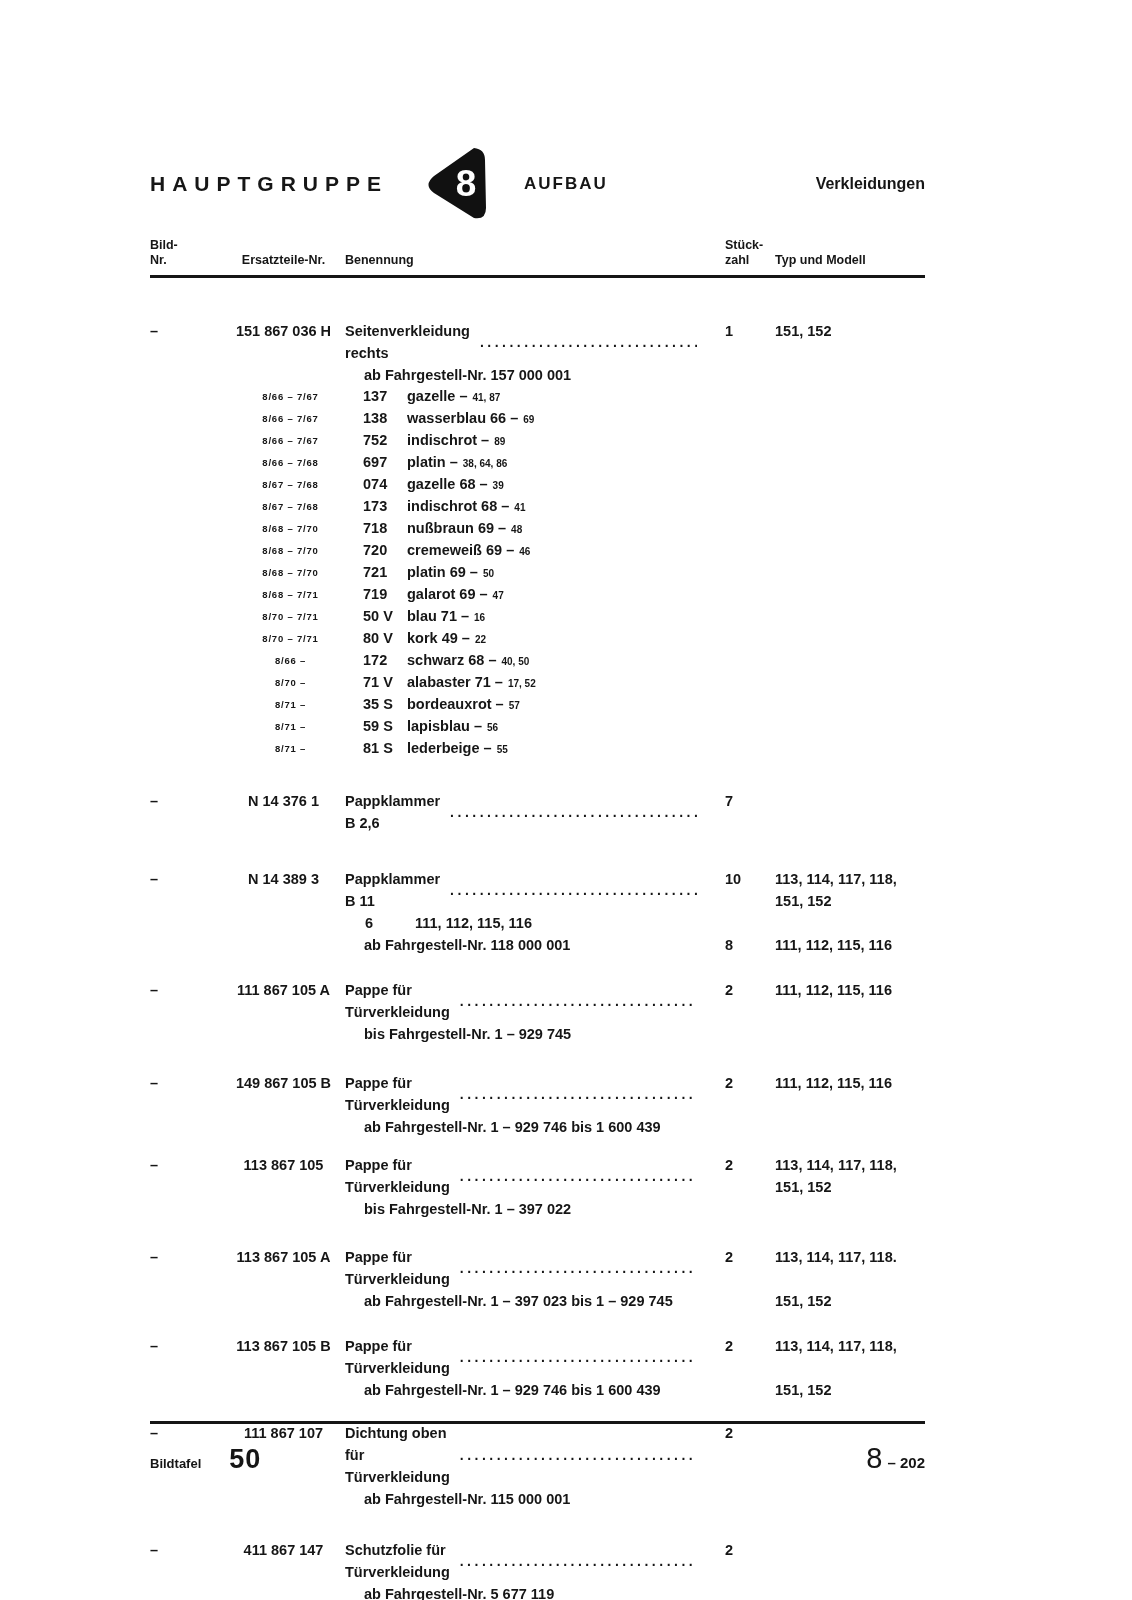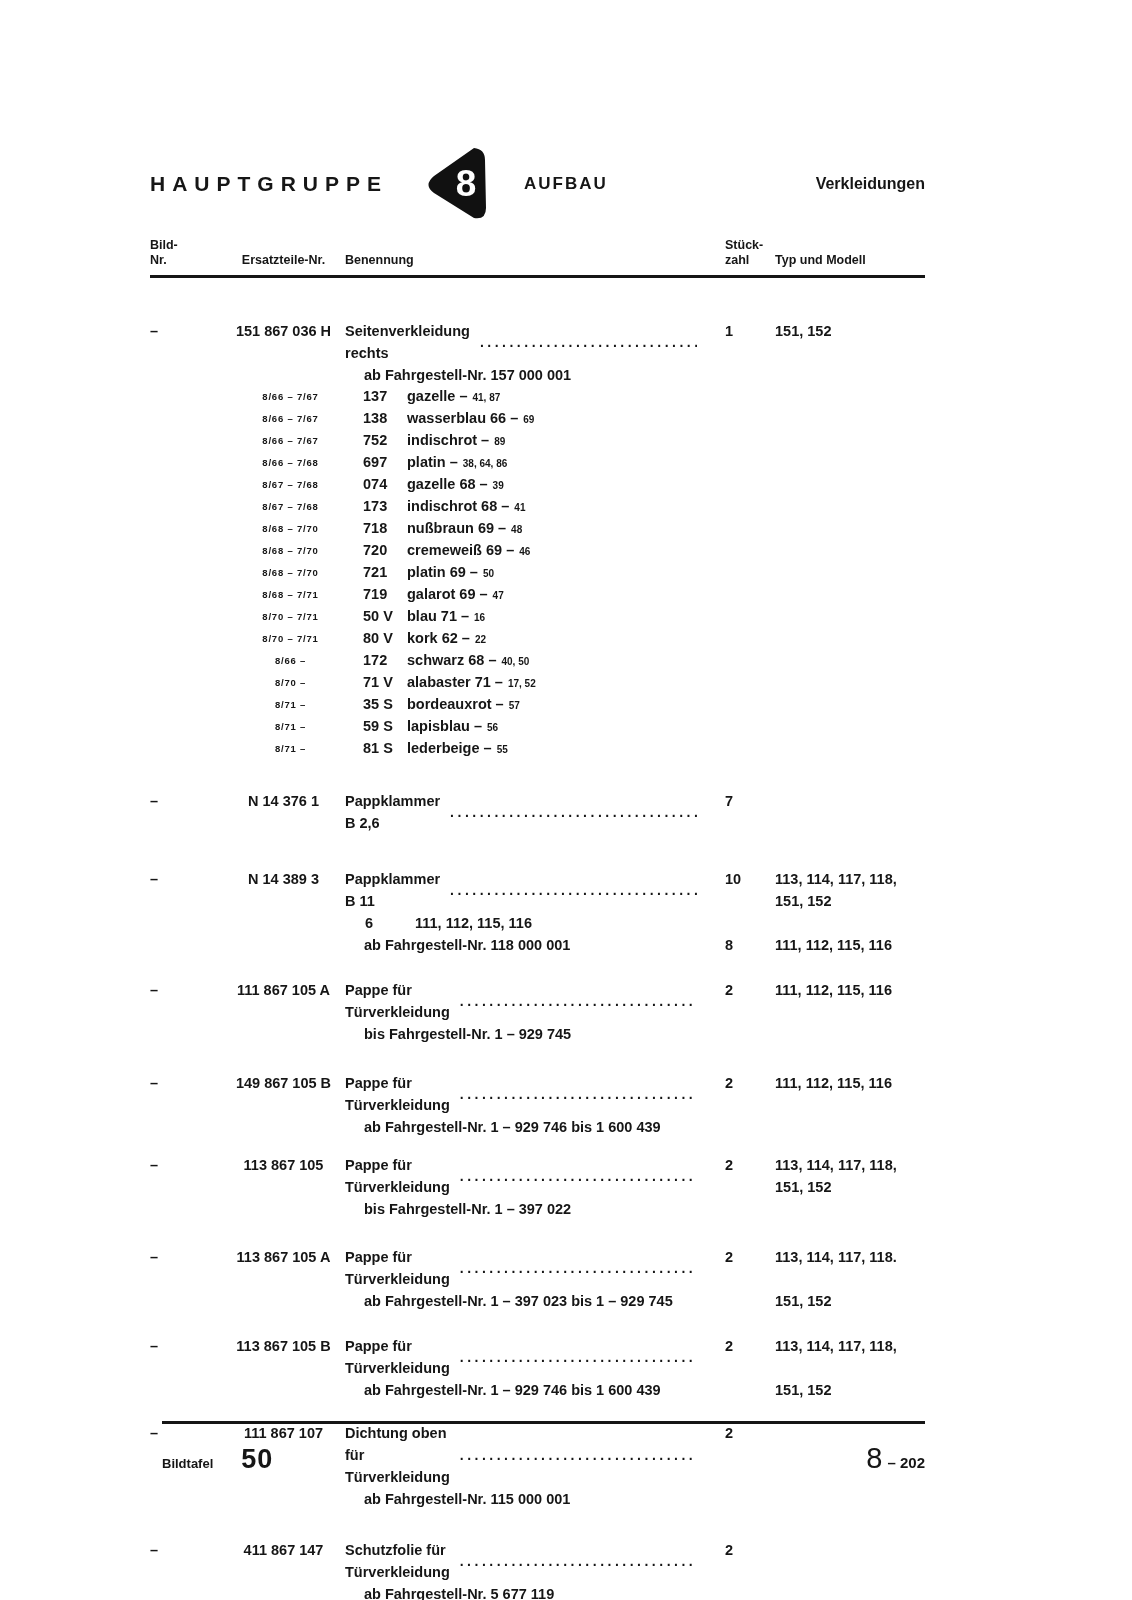--- a/index.html
+++ b/index.html
@@ -105,21 +105,21 @@
   .entries > .entry:nth-child(6)  { margin-top: 16px; }
   .entries > .entry:nth-child(7)  { margin-top: 26px; }
   .entries > .entry:nth-child(8)  { margin-top: 23px; }
   .entries > .entry:nth-child(9)  { margin-top: 21px; }
   .entries > .entry:nth-child(10) { margin-top: 29px; }
   .entries > .entry:nth-child(11) { margin-top: 28px; }
 
   
   .footer {
     position: absolute;
-    left: 162px; right: 183px; top: 1421px;
+    left: 150px; right: 183px; top: 1421px;
     border-top: 3px solid #151515;
     font-weight: 700;
   }
   .footer-inner {
     margin-top: 18px;
     display: flex;
     align-items: baseline;
   }
   .bildtafel-label { font-size: 13px; }
   .bildtafel-number { font-size: 27px; margin-left: 28px; letter-spacing: 1px; }
@@ -299,21 +299,21 @@
                 <span>blau 71 –</span><span class="refs">16</span>
               </span>
             </span>
           </div>
             <div class="line color">
             <span class="cb"></span>
             <span class="cp dates">8/70 – 7/71</span>
             <span class="cd">
               <span class="code">80 V</span>
               <span class="cname">
-                <span>kork 62 –</span><span class="refs">22</span>
+                <span>kork 49 –</span><span class="refs">22</span>
               </span>
             </span>
           </div>
             <div class="line color">
             <span class="cb"></span>
             <span class="cp dates">8/66 –</span>
             <span class="cd">
               <span class="code">172</span>
               <span class="cname">
                 <span>schwarz 68 –</span><span class="refs">40, 50</span>

